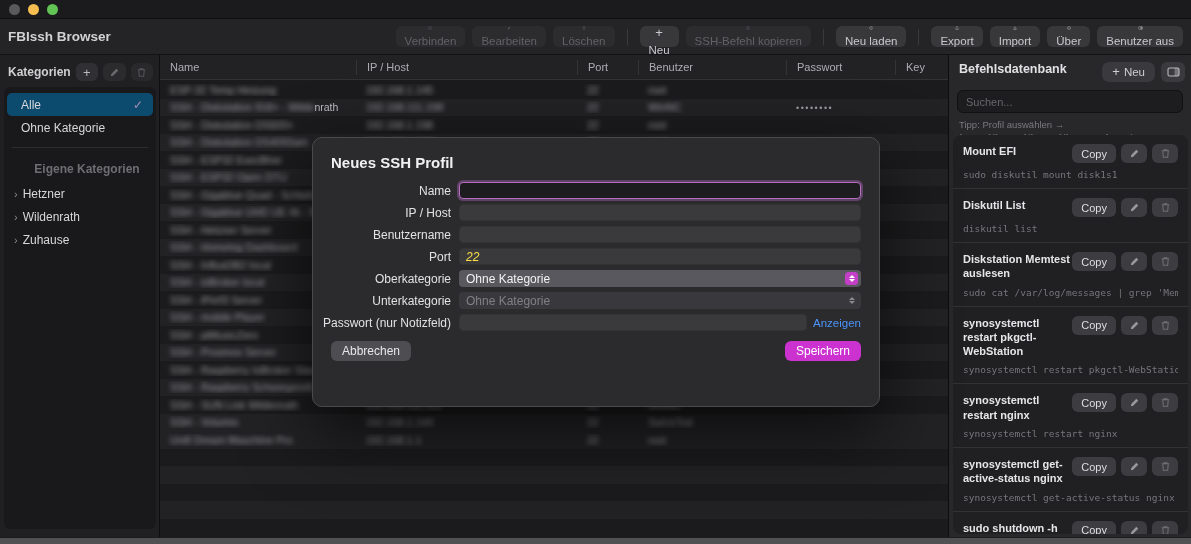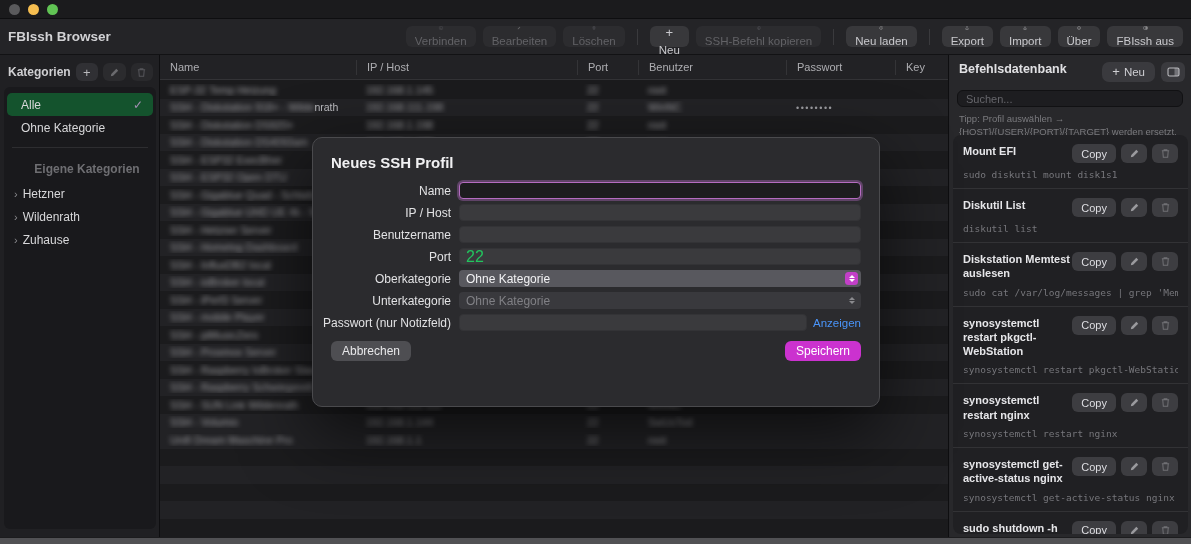--- a/index.html
+++ b/index.html
@@ -29,21 +29,21 @@
   
   .sidebar-l { position:absolute; left:0; top:55px; width:160px; height:482px; background:#202023; border-right:1px solid #0e0e10;text-align:center; }
   .cat-head { display:flex; align-items:center; padding:8px 6px 6px 8px; gap:5px; }
   .cat-title { font-size:12px; font-weight:bold; color:#cfcfd2; flex:1; }
   .mini-btn { width:26px; height:18px; border-radius:6px; background:#303034; color:#b9b9bd; display:flex; align-items:center; justify-content:center; font-size:13px; }
   .mini-btn.dim { color:#6a6a6e; background:#2b2b2e; }
   .mini-btn.dimmer { color:#55555a; background:#29292c; }
   .cat-panel { position:absolute; left:4px; top:32px; width:152px; height:442px; background:#19191c; border-radius:6px; padding-top:6px; }
   .cat-item { height:23px; display:flex; align-items:center; padding:0 10px 0 14px; font-size:12px; color:#d8d8da; border-radius:5px; margin:0 3px; }
   .cat-item .chev { color:#8a8a8e; margin-right:5px; margin-left:-7px; font-size:11px; }
-  .cat-item.selected { background:#14532d; }
+  .cat-item.selected { background:#0c4a6e; }
   .cat-item .check { margin-left:auto; color:#a48fb4; font-size:12px; }
   .cat-div { height:1px; background:#2d2d30; margin:8px 8px; }
   .cat-section { font-size:12px; color:#6e6e72; padding:6px 0 6px 14px; font-weight:bold; }
 
   
   .tablewrap { position:absolute; left:160px; top:55px; width:788px; height:482px; background:#1b1b1d; }
   .thead { display:flex; height:25px; align-items:center; border-bottom:1px solid #333336; background:#222225; }
   .th { font-size:11px; color:#aeaeb2; padding-left:10px; border-left:1px solid #343437; height:15px; line-height:15px; }
   .th:first-child { border-left:none; }
   .tbody { position:absolute; left:0; top:26px; right:0; bottom:0; overflow:hidden; }
@@ -54,41 +54,41 @@
   .clearfrag { filter:none; color:#bcbcc0; }
   .pwdots { font-size:9px; letter-spacing:1.5px; color:#9a9a9e; }
   .c0{width:196px;} .c1{width:221px;} .c2{width:61px;} .c3{width:148px;} .c4{width:109px;} .c5{flex:1;}
 
   
   .sidebar-r { position:absolute; left:948px; top:55px; width:243px; height:482px; background:#28282b; border-left:1px solid #0e0e10; }
   .cmd-head { display:flex; padding:7px 6px 0 10px; gap:6px; }
   .cmd-title { font-size:12.5px; font-weight:bold; color:#e0e0e3; flex:1; }
   .neu-btn { height:20px; padding:0 10px; border-radius:7px; background:#3a3a3e; color:#cfcfd3; font-size:11.5px; display:flex; align-items:center; gap:4px; }
   .panel-btn { width:24px; height:20px; border-radius:6px; background:#3a3a3e; color:#b9b9bd; display:flex; align-items:center; justify-content:center; }
-  .search { margin:8px 8px 0 8px; height:17px; background:#1d1d20; border:1px solid #111113; border-radius:6px; display:flex; align-items:center; padding:0 8px; font-size:11px; color:#66666b; }
+  .search { margin:8px 8px 0 8px; height:23px; background:#1d1d20; border:1px solid #111113; border-radius:6px; display:flex; align-items:center; padding:0 8px; font-size:11px; color:#66666b; }
   .tip { margin:6px 10px 0 10px; font-size:9.5px; line-height:1.35; color:#7a7a7e; }
   .cmd-list { position:absolute; left:4px; top:80px; width:235px; height:399px; background:#202023; border-radius:8px; overflow:hidden; }
   .cmd-item { padding:9px 10px 8px 10px; border-top:1px solid #323235; }
   .cmd-item:first-child { border-top:none; }
   .cmd-row { display:flex; align-items:flex-start; }
   .cmd-name { font-size:11px; font-weight:bold; color:#e6e6e9; width:120px; line-height:1.3; }
   .cmd-btns { margin-left:auto; display:flex; gap:5px; }
   .copy-btn { height:19px; padding:0 9px; border-radius:6px; background:#3d3d41; color:#dedee2; font-size:11px; display:flex; align-items:center; }
   .ico-btn { width:26px; height:19px; border-radius:6px; background:#3d3d41; color:#9a9a9e; display:flex; align-items:center; justify-content:center; }
   .ico-btn.dim { color:#707074; }
   .cmd-code { margin-top:6px; font-family:"DejaVu Sans Mono",monospace; font-size:9.5px; color:#76767b; white-space:nowrap; overflow:hidden; }
 
   
   .modal { position:absolute; left:312px; top:137px; width:568px; height:270px; background:#2b2b2e; border:1px solid #4a4a4d; border-radius:10px; box-shadow:0 25px 70px rgba(0,0,0,.65); padding:16px 18px 12px 18px; }
   .modal-title { font-size:15px; font-weight:bold; color:#f0f0f2; margin-bottom:11px; }
   .frow { display:flex; align-items:center; margin-bottom:5px; height:17px; }
   .flabel { width:120px; display:flex; justify-content:flex-end; margin-right:8px; font-size:12px; color:#e2e2e4; flex-shrink:0; }
   .flabel span { white-space:nowrap; }
   .fctl { flex:1; display:flex; align-items:center; gap:6px; }
-  .inp { flex:1; height:17px; background:#3a3a3d; border-radius:4px; border:1px solid #333336; padding:0 6px; font-size:16px; color:#22c55e; display:flex; align-items:center; }
+  .inp { flex:1; height:17px; background:#3a3a3d; border-radius:4px; border:1px solid #333336; padding:0 6px; font-size:12px; color:#fde047; display:flex; align-items:center;font-style:italic; }
   .inp.focused { background:#1d1d1f; border:1.5px solid #b56cc1; box-shadow:0 0 0 2px rgba(176,106,190,.4); }
   .select { flex:1; height:17px; border-radius:4px; display:flex; align-items:center; padding:0 3px 0 7px; font-size:12px; position:relative; }
   .select.on { background:#58585e; color:#f2f2f4; }
   .select.off { background:#39393d; color:#808085; }
   .stepper { margin-left:auto; width:13px; height:13px; border-radius:3.5px; display:flex; flex-direction:column; align-items:center; justify-content:center; gap:1px; }
   .stepper.on { background:#c33fc8; }
   .tri-up { width:0; height:0; border-left:3px solid transparent; border-right:3px solid transparent; border-bottom:3.5px solid #fff; }
   .tri-dn { width:0; height:0; border-left:3px solid transparent; border-right:3px solid transparent; border-top:3.5px solid #fff; }
   .select.off .tri-up { border-bottom-color:#8a8a8e; }
   .select.off .tri-dn { border-top-color:#8a8a8e; }
@@ -173,21 +173,21 @@
           <path d="M6 5.3v3M6 3.5v.2"></path>
         </svg>
       <span>Über</span>
     </div>
     <div class="tbtn">
       <svg width="13" height="12" viewBox="0 0 13 12" fill="none" stroke="currentColor" stroke-width="1.1">
           <rect x="1" y="2" width="11" height="8" rx="1.5"></rect>
           <line x1="7.5" y1="2" x2="7.5" y2="10"></line>
           <rect x="7.5" y="2" width="4.5" height="8" fill="currentColor" opacity=".45" stroke="none"></rect>
         </svg>
-      <span>FBIssh aus</span>
+      <span>Benutzer aus</span>
     </div>
   </div>
 </div>
 
 <div class="sidebar-l">
   <div class="cat-head">
     <div class="cat-title">Kategorien</div>
     <div class="mini-btn">
         <span>+</span>
       </div>

